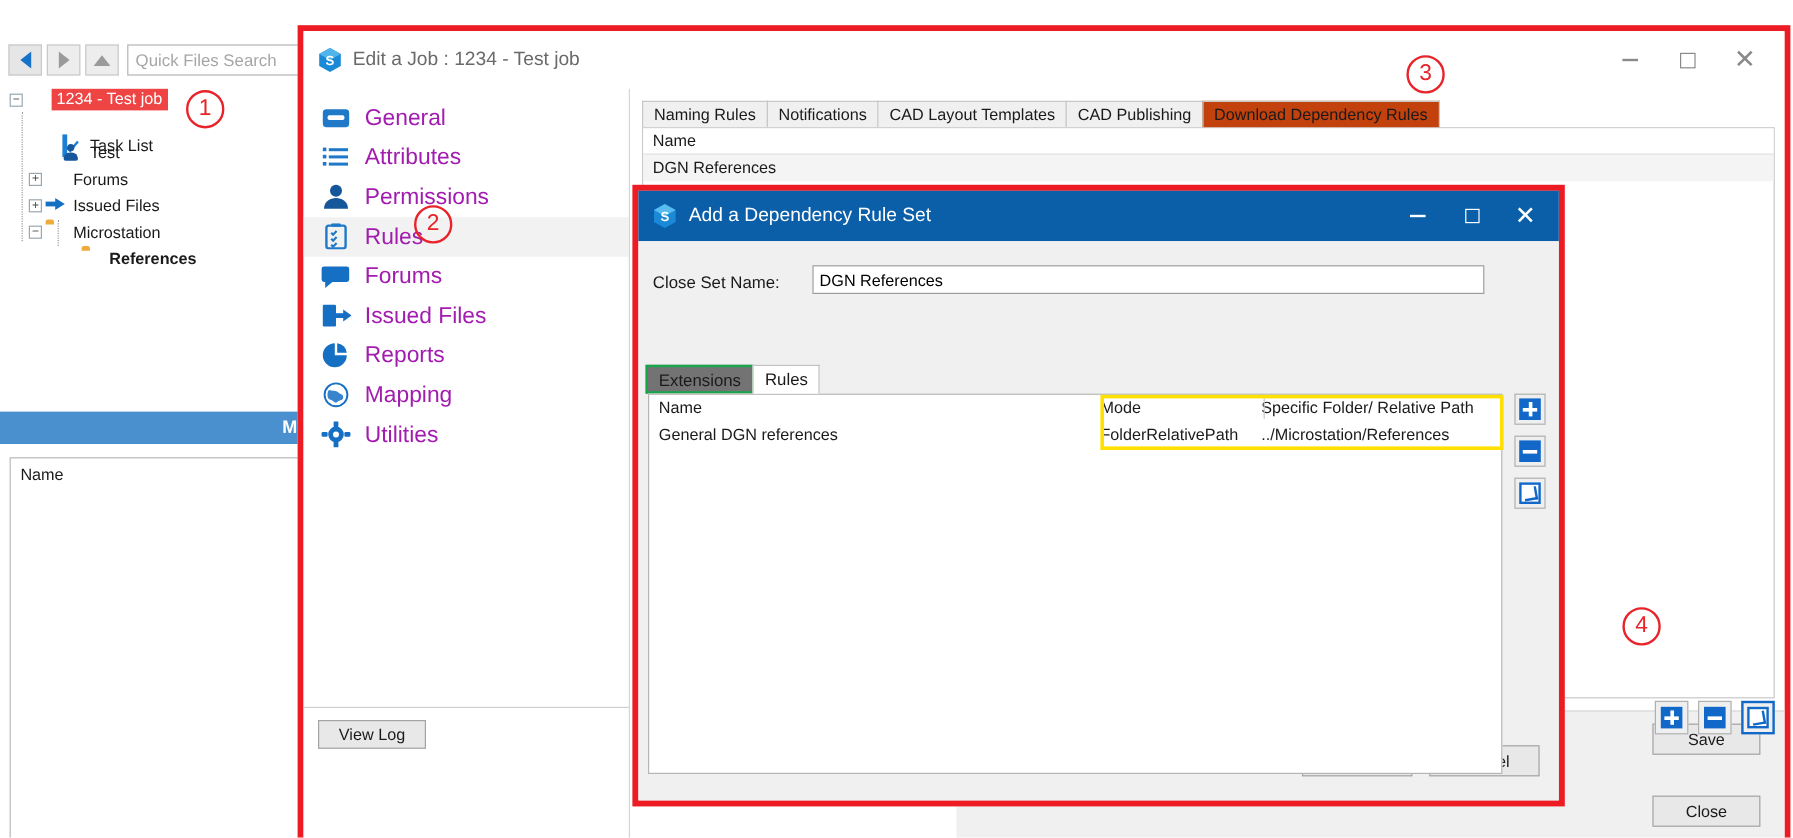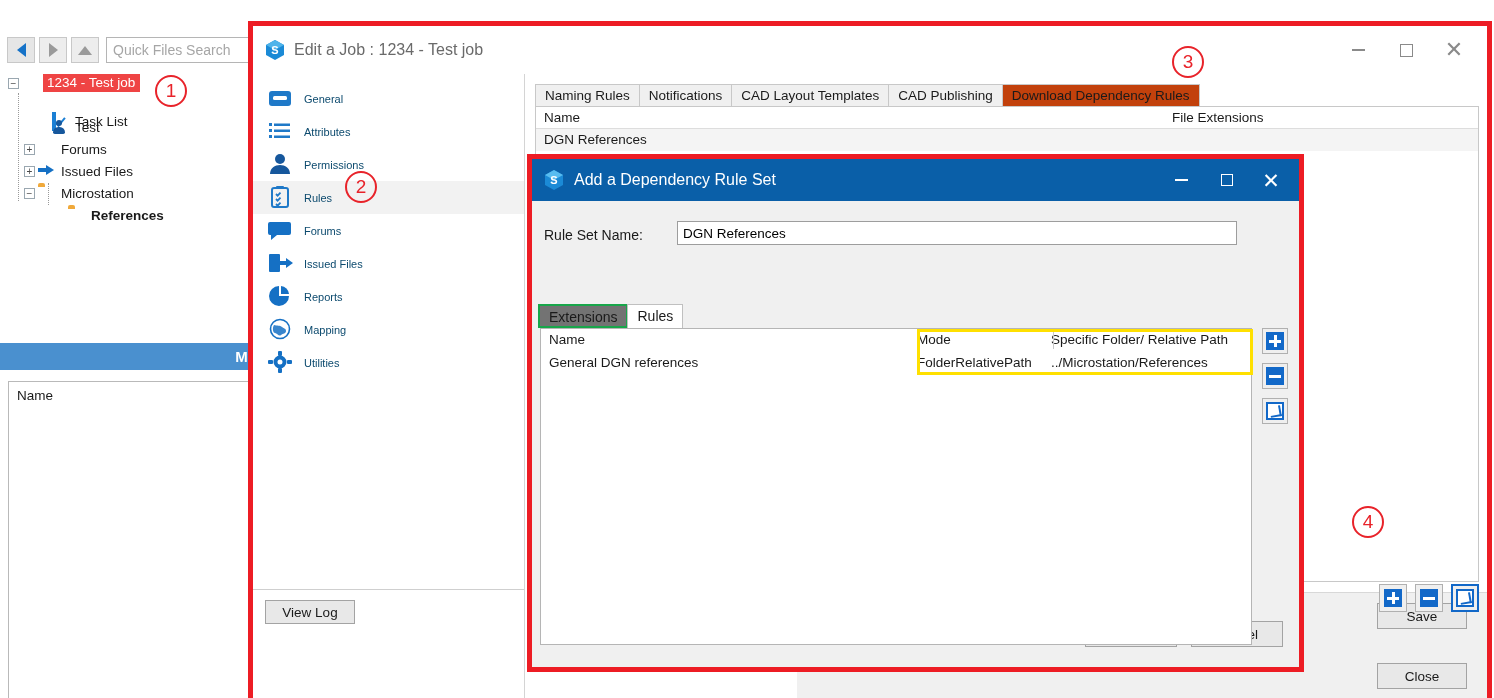--- a/index.html
+++ b/index.html
@@ -106,21 +106,21 @@
   .wc.min { right: 106px; }
   .wc.max { right: 58px; }
   .wc.cls { right: 10px; }
   .wc .bar { width: 13px; height: 1.5px; background: #8a8a8a; }
   .wc .sq  { width: 13px; height: 13px; border: 1.5px solid #8a8a8a; }
   .wc .x   { font-size: 22px; line-height: 20px; font-weight: 300; color: #8a8a8a; }
 
   
   .navlist { position: absolute; left: 0; top: 48px; width: 272px; bottom: 0; background: #fff; border-right: 1px solid #d4d4d4; }
   .navitem {
-    height: 33px; display: flex; align-items: center; padding-left: 14px; font-size: 11px; color: #0c4a6e;
+    height: 33px; display: flex; align-items: center; padding-left: 14px; font-size: 19px; color: #a21caf;
   }
   .navitem.active { background: #f2f2f2; }
   .navitem .nic { width: 26px; height: 24px; margin-right: 11px; flex: none; position: relative; }
 
   .viewlog {
     position: absolute; left: 12px; bottom: 76px; width: 90px; height: 24px;
     border: 1px solid #a3a3a3; background: #e8e8e8; font-size: 13.5px;
     display: flex; align-items: center; justify-content: center;
   }
   .navlist-divider { position: absolute; left: 0; right: 0; bottom: 110px; border-top: 1px solid #cfcfcf; }
@@ -450,21 +450,20 @@
           <div class="tab">Naming Rules</div>
           <div class="tab">Notifications</div>
           <div class="tab">CAD Layout Templates</div>
           <div class="tab">CAD Publishing</div>
           <div class="tab active">Download Dependency Rules</div>
         </div>
 
         <div class="gridbox">
           <div class="grid-head">
             <div class="gh col-name">Name</div>
-            <div class="gh col-ext">File Extensions</div>
           </div>
           <div class="grid-row">
             <div class="gc col-name">DGN References</div>
           </div>
         </div>
 
         <div class="action-row">
           <div class="sqbtn">
             <span class="glyph-plus"></span>
           </div>
@@ -500,21 +499,21 @@
         </div>
       <div class="mwc max">
           <span class="sq"></span>
         </div>
       <div class="mwc cls">
           <span class="x">✕</span>
         </div>
     </div>
 
     <div class="modal-body">
-      <div class="rsn-label">Rule Set Name:</div>
+      <div class="rsn-label">Close Set Name:</div>
       <input class="rsn-input" value="DGN References" style="">
 
       <div class="mtabstrip">
         <div class="mtab greenmark">Extensions</div>
         <div class="mtab active">Rules</div>
       </div>
 
       <div class="mgrid">
         <div class="mgrid-head">
           <div class="mg-name">Name</div>

